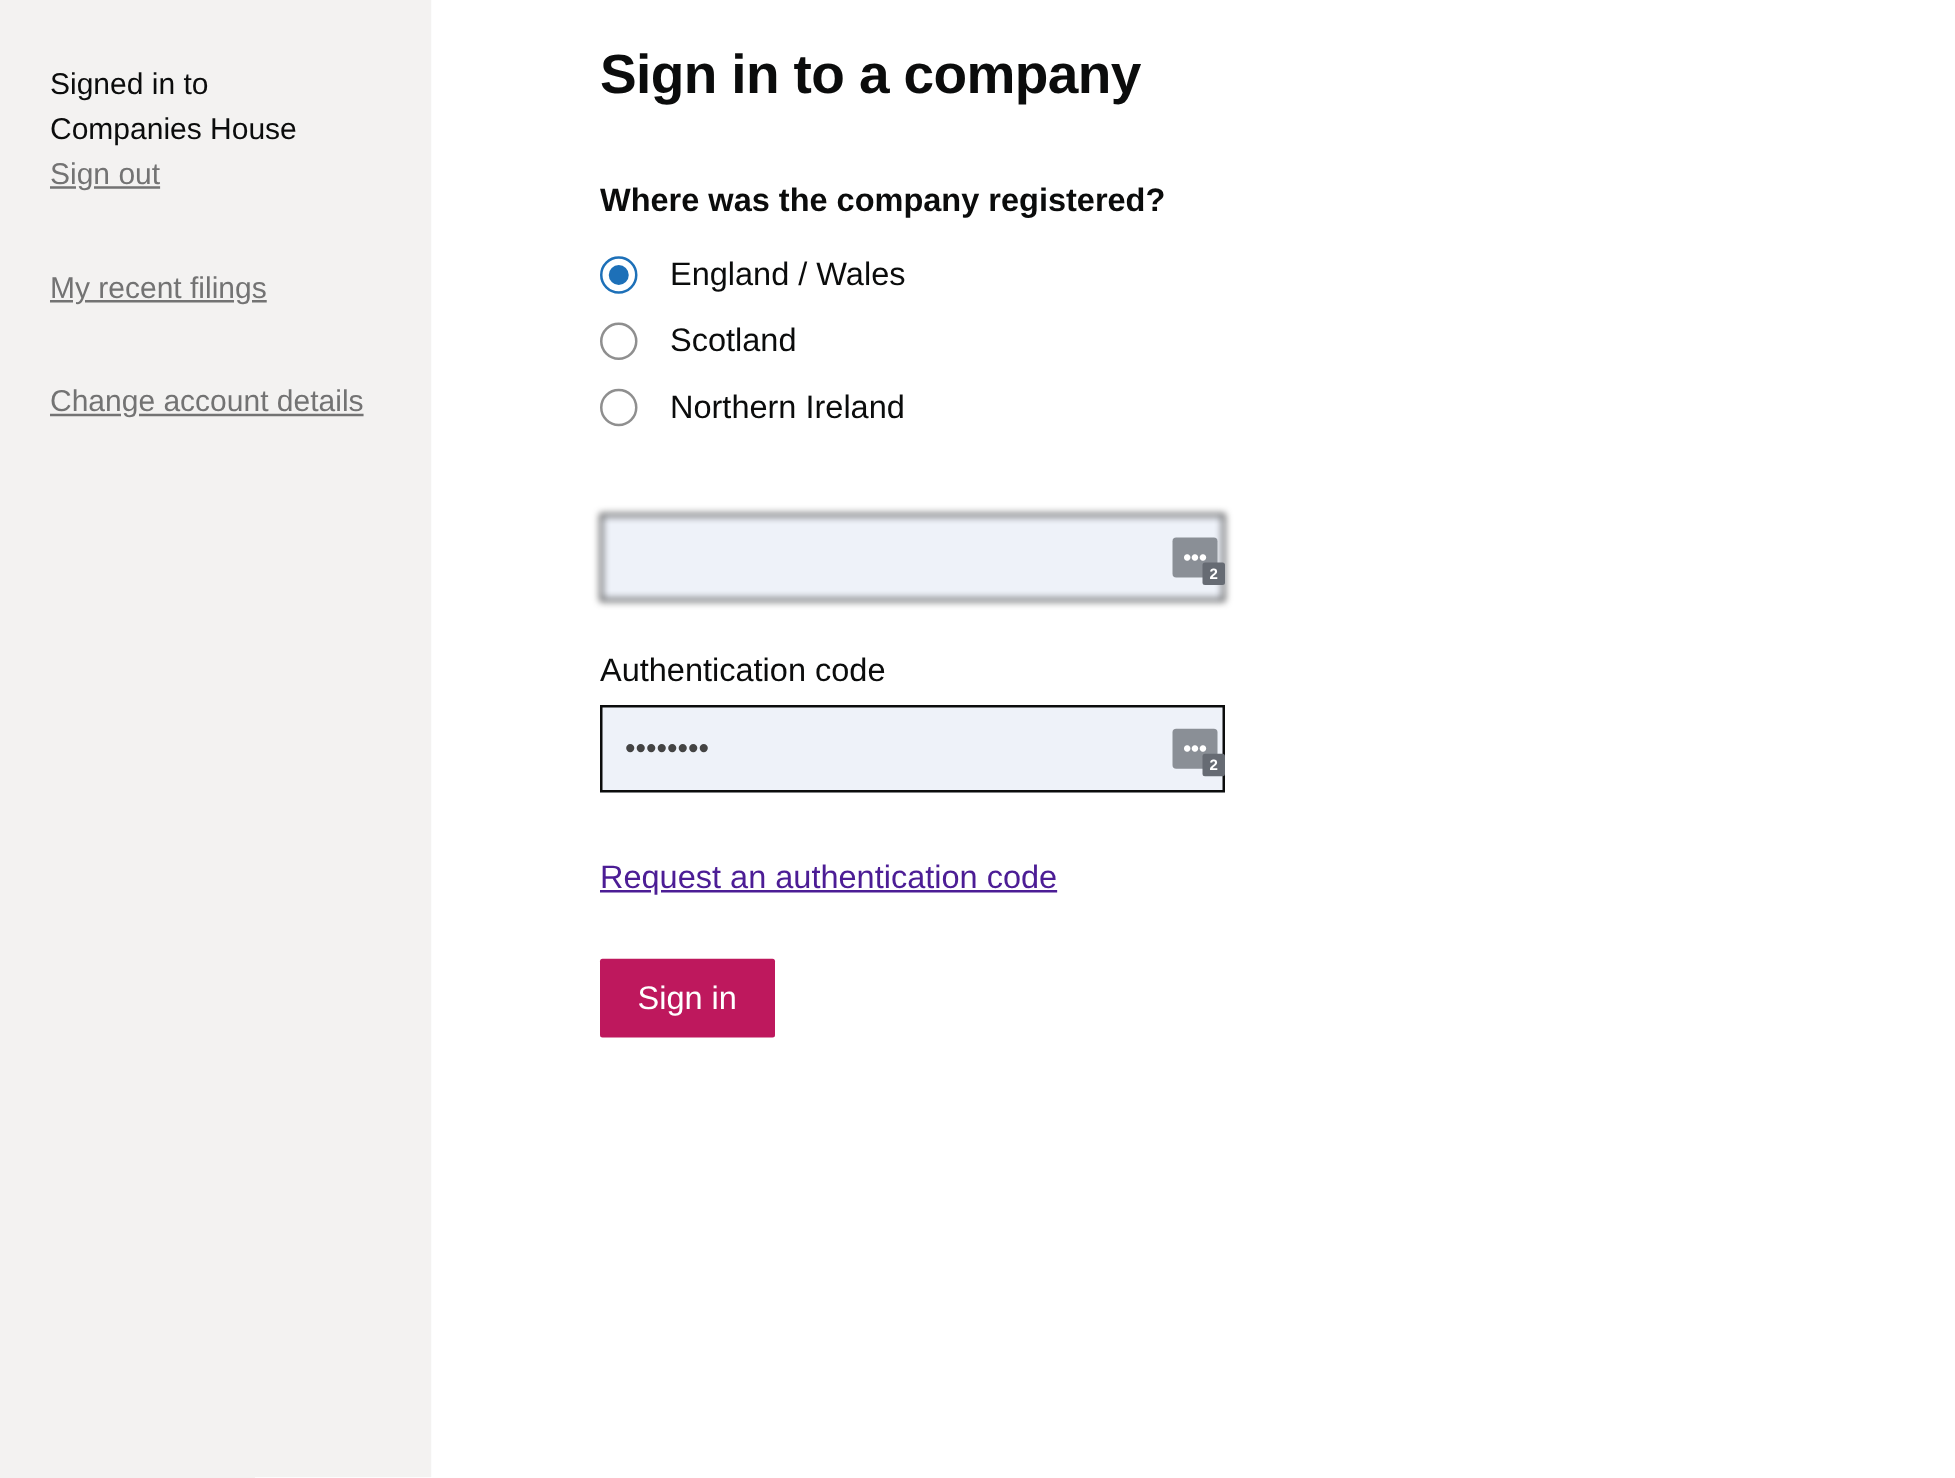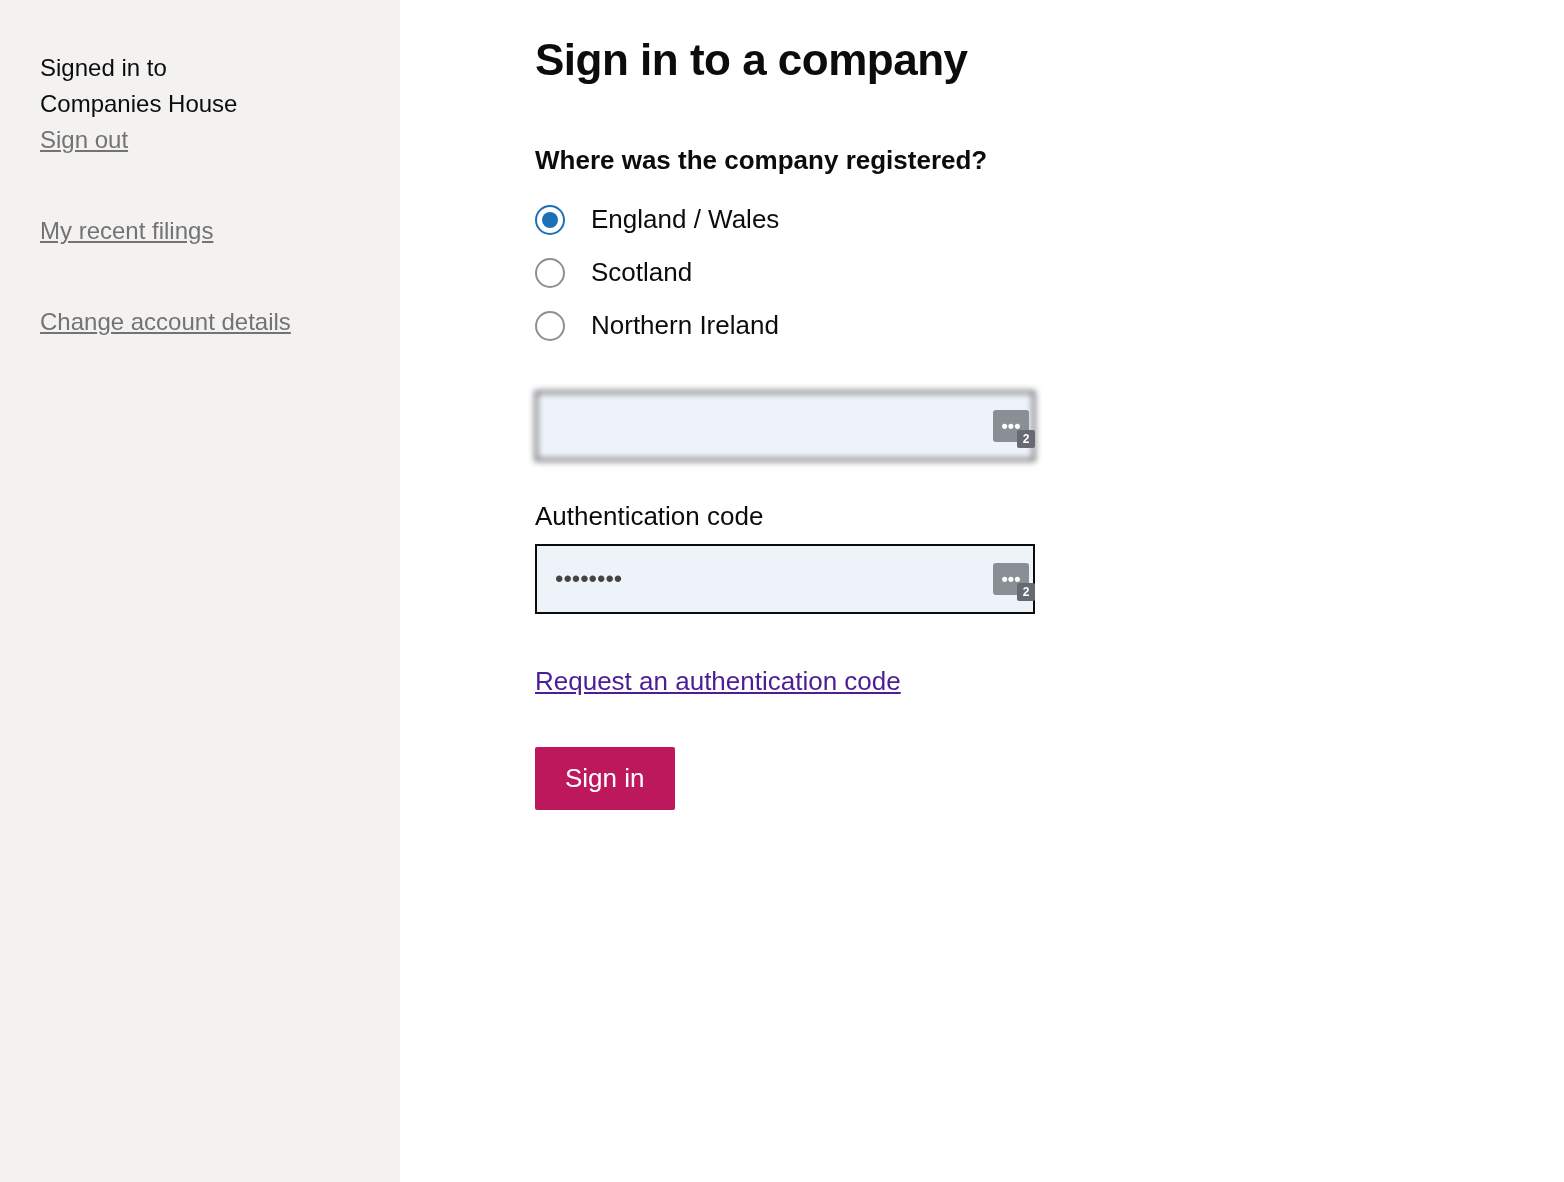--- a/index.html
+++ b/index.html
@@ -9,21 +9,21 @@
     }
     body {
       font-family: Arial, Helvetica, sans-serif;
       font-size: 24px;
       color: #0b0c0c;
       display: flex;
       min-height: 100vh;
       background: #fff;
     }
     .sidebar {
-      width: 400px;
+      width: 345px;
       background: #f3f2f1;
       padding: 50px 40px;
       flex-shrink: 0;
     }
     .sidebar .signed-in-text {
       color: #0b0c0c;
       line-height: 1.5;
       margin-bottom: 0;
     }
     .sidebar a {
@@ -44,21 +44,21 @@
       color: #0b0c0c;
       margin-bottom: 60px;
       letter-spacing: -0.5px;
     }
     .question {
       font-size: 26px;
       margin-bottom: 28px;
       font-weight: bold;
     }
     .radio-group {
-      margin-bottom: 50px;
+      margin-bottom: 70px;
     }
     .radio-row {
       display: flex;
       align-items: center;
       gap: 26px;
       margin-bottom: 22px;
       cursor: pointer;
     }
     .radio {
       width: 30px;

